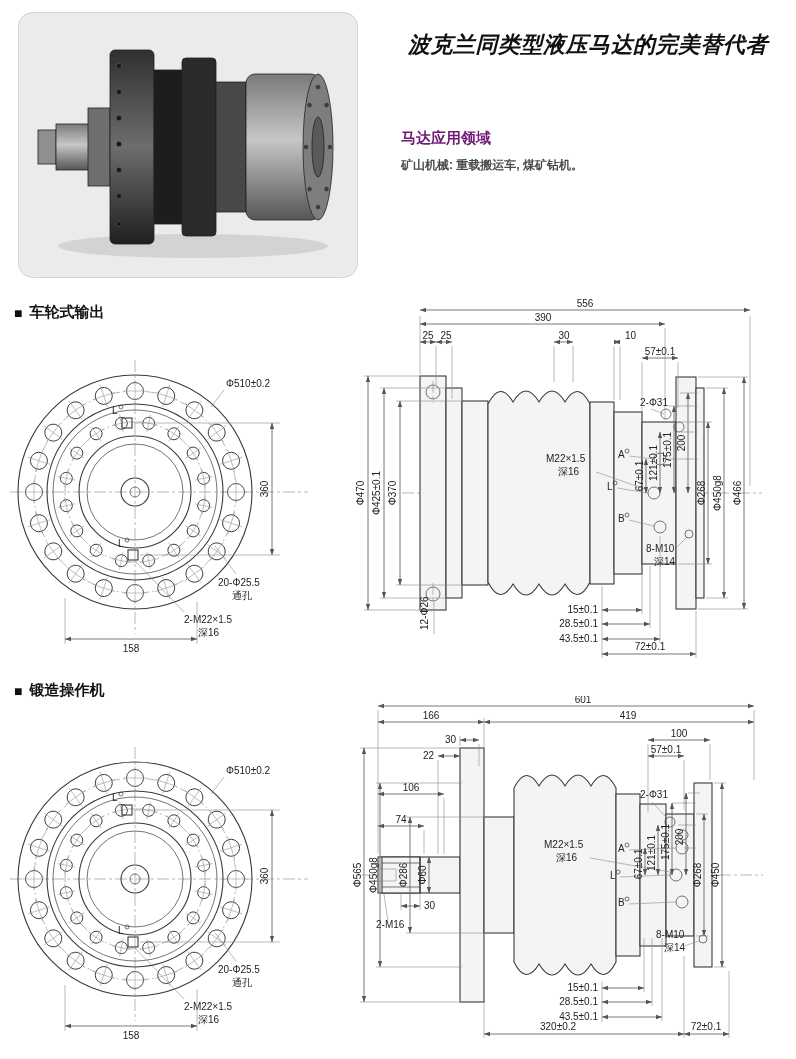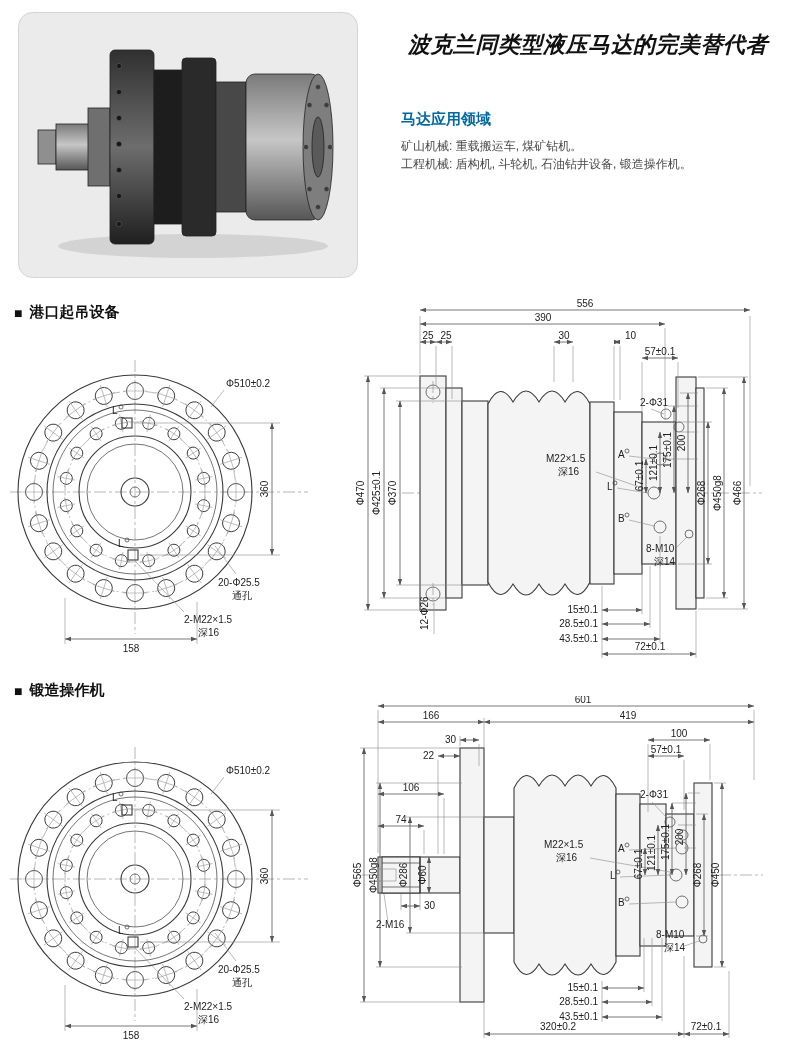--- a/index.html
+++ b/index.html
@@ -2,22 +2,22 @@
 <html><head>
 <meta charset="utf-8">
 <style>
   * { margin:0; padding:0; box-sizing:border-box; }
   html,body { width:796px; height:1059px; }
   body { background:#fff; font-family:"Liberation Sans","DejaVu Sans",sans-serif; position:relative; overflow:hidden; }
   .page { position:absolute; inset:0; }
   .photo-box { position:absolute; left:18px; top:12px; width:340px; height:266px; }
   .title { position:absolute; left:398px; top:30px; width:394px; font-size:22px; font-weight:bold; font-style:italic; color:#111; white-space:nowrap; letter-spacing:0.5px;margin-left:10px; }
   .apps { position:absolute; left:401px; top:110px; width:390px; }
-  .apps h2 { font-size:15px; font-weight:bold; color:#0369a1; margin-bottom:9px; }
-  .apps p { font-size:12px; color:#4a4a4a; line-height:17.5px; }
+  .apps h2 { font-size:15px; font-weight:bold; color:#701a75; margin-bottom:9px;margin-top:19px; }
+  .apps p { font-size:12px; color:#4a4a4a; line-height:17.5px;font-weight:bold; }
   .section-heading { position:absolute; left:14px; display:flex; align-items:center; gap:7px; font-size:15px; font-weight:bold; color:#111; }
   #sec1-heading { top:303px; }
   #sec2-heading { top:681px; }
   .marker-glyph { font-size:14px; font-style:normal; }
   .drawing { position:absolute; }
   svg text { font-family:"Liberation Sans","DejaVu Sans",sans-serif; }
   .dim { font-size:10px; fill:#222; }
   .ln { fill:none; stroke:#3a3a3a; stroke-width:1.1; }
   .thin { stroke-width:0.7; }
   .body rect, .body path { fill:#f4f4f4; stroke:#3a3a3a; stroke-width:1.1; }
@@ -90,26 +90,25 @@
         <circle cx="300" cy="75" r="2.6"></circle>
           <circle cx="308.5" cy="93" r="2.6"></circle>
       </g>
     </svg>
   </div>
 
   <h1 class="title">波克兰同类型液压马达的完美替代者</h1>
   <div class="apps">
     <h2>马达应用领域</h2>
     <p>矿山机械: 重载搬运车, 煤矿钻机。</p>
-    <p>工程机械: 盾构机, 斗轮机, 石油钻井设备, 锻造操作机。</p>
   </div>
 
   <div class="section-heading" id="sec1-heading">
     <span class="marker-glyph">■</span>
-    <span>港口起吊设备</span>
+    <span>车轮式输出</span>
   </div>
 
   <svg class="drawing" style="left:8px;top:350px" width="322" height="322" viewBox="0 0 322 322">
     <g>
       <line class="cl2" x1="2" y1="142" x2="300" y2="142"></line>
       <line class="cl2" x1="127" y1="10" x2="127" y2="284"></line>
     </g>
     <g>
       <circle class="ln" cx="127" cy="142" r="117"></circle>
       <circle class="clc" cx="127" cy="142" r="101"></circle>

